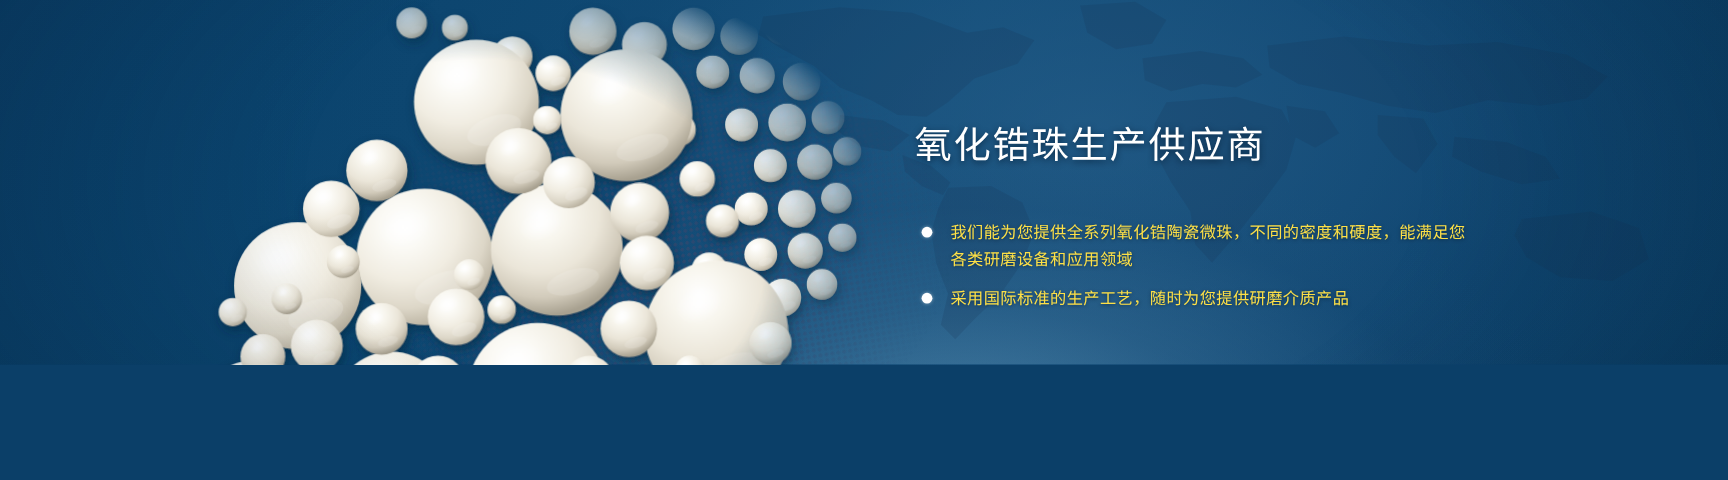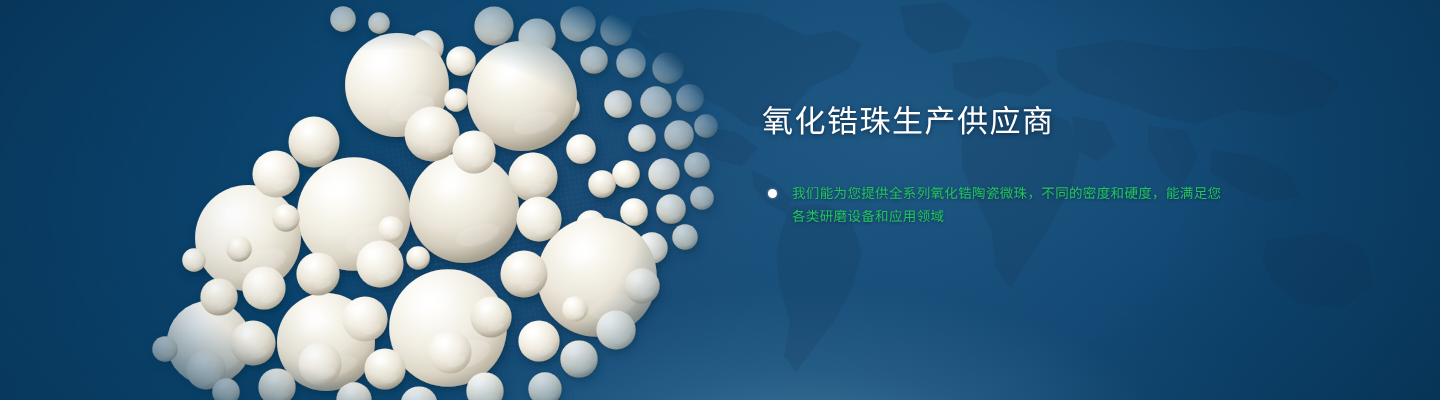--- a/index.html
+++ b/index.html
@@ -5,21 +5,21 @@
 <style>
   html, body {
     margin: 0;
     padding: 0;
     background: #0b3f68;
   }
 
   #banner {
     position: relative;
     width: 1440px;
-    height: 400px;
+    height: 304px;
     overflow: hidden;
     font-family: "Liberation Sans", "DejaVu Sans", sans-serif;
     background: #0a4370;
   }
 
   
   .bg-base {
     position: absolute;
     inset: 0;
     background:
@@ -105,21 +105,21 @@
   .bullets {
     list-style: none;
     margin: 42px 0 0 0;
     padding: 0;
   }
 
   .bullet {
     position: relative;
     padding-left: 30px;
     margin-bottom: 9px;
-    color: #22c55e;
+    color: #fde047;
     font-size: 13.5px;
     line-height: 23px;
     letter-spacing: 0.35px;
     text-shadow: 0 1px 3px rgba(2,22,42,0.55);
   }
   .bullet:last-child { margin-bottom: 0; }
 
   .bullet .dot {
     position: absolute;
     left: 6px;
@@ -315,17 +315,21 @@
 
   <div class="content">
 
     <h1 class="headline">氧化锆珠生产供应商</h1>
 
     <ul class="bullets">
       <li class="bullet">
         <span class="dot"></span>
         <span class="txt">我们能为您提供全系列氧化锆陶瓷微珠，不同的密度和硬度，能满足您各类研磨设备和应用领域</span>
       </li>
+      <li class="bullet">
+        <span class="dot"></span>
+        <span class="txt">采用国际标准的生产工艺，随时为您提供研磨介质产品</span>
+      </li>
     </ul>
 
   </div>
 
 </div>
 
 </body></html>

